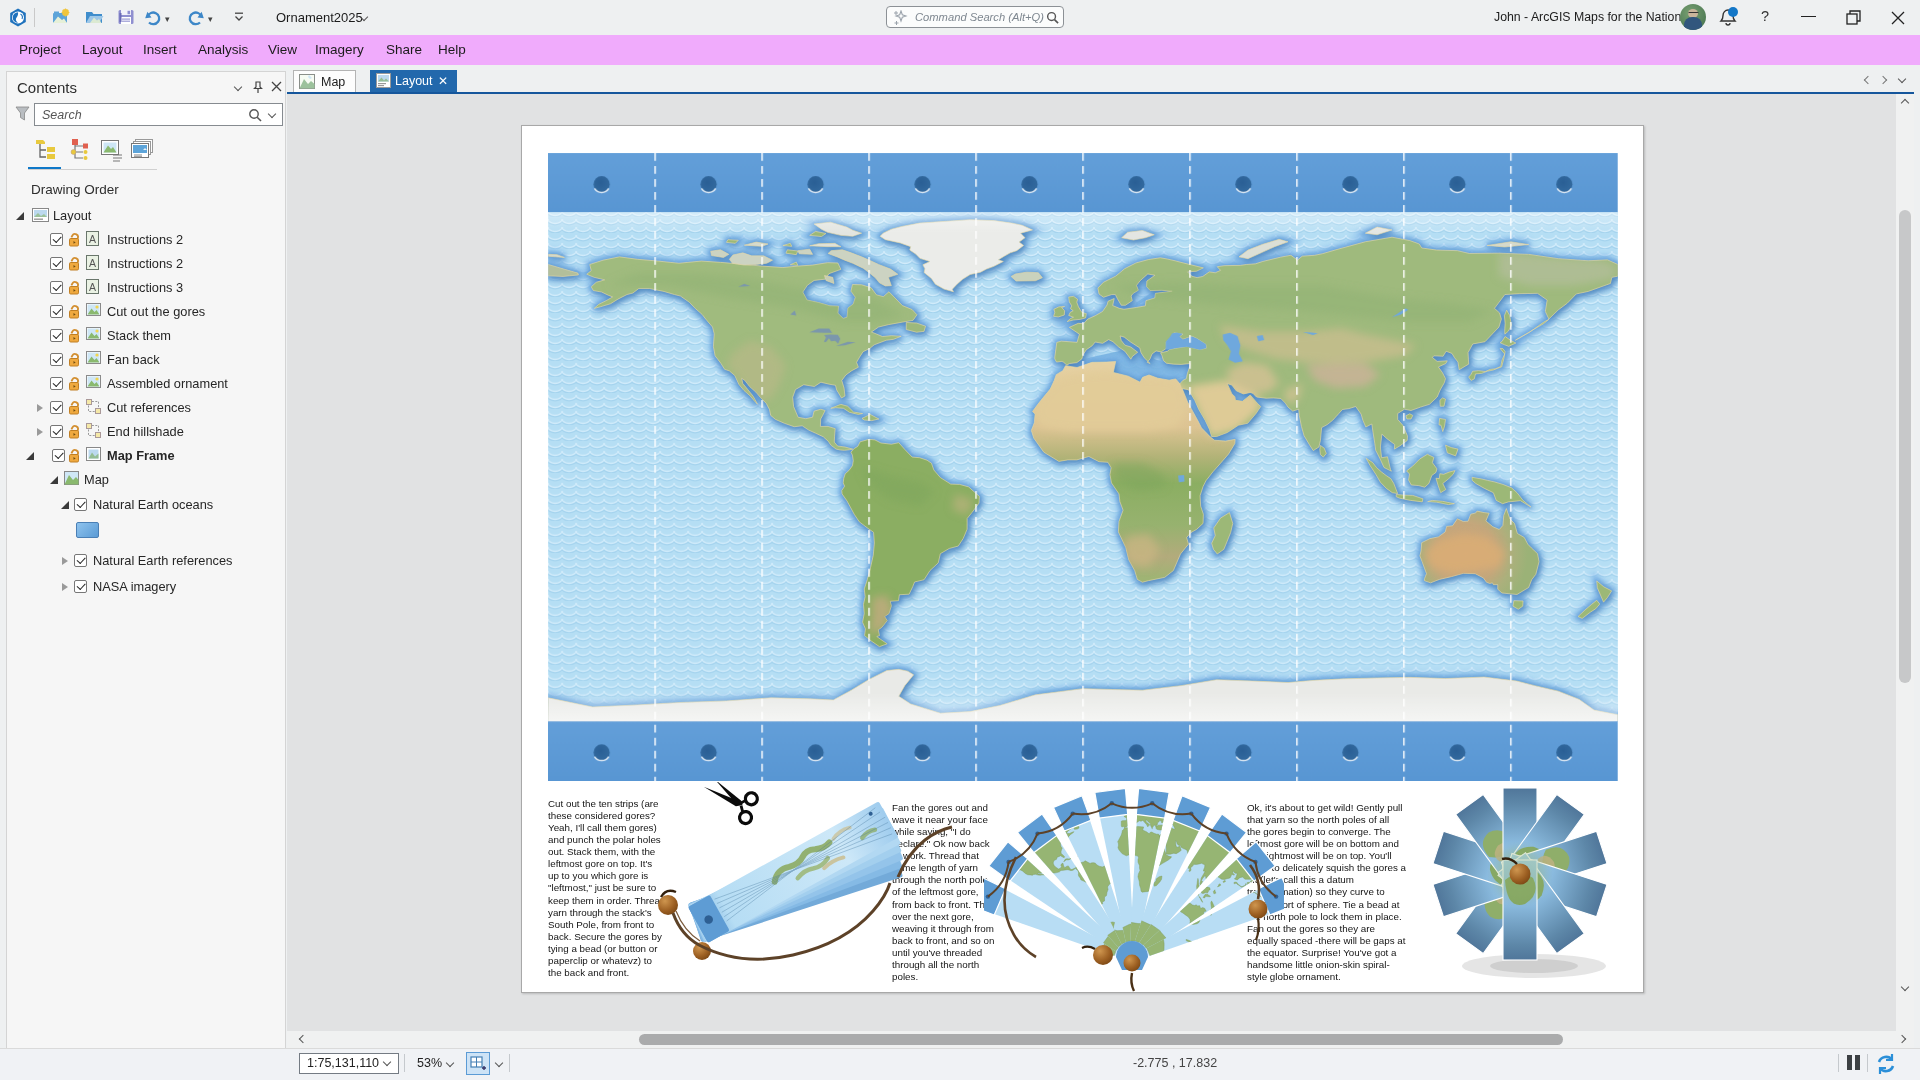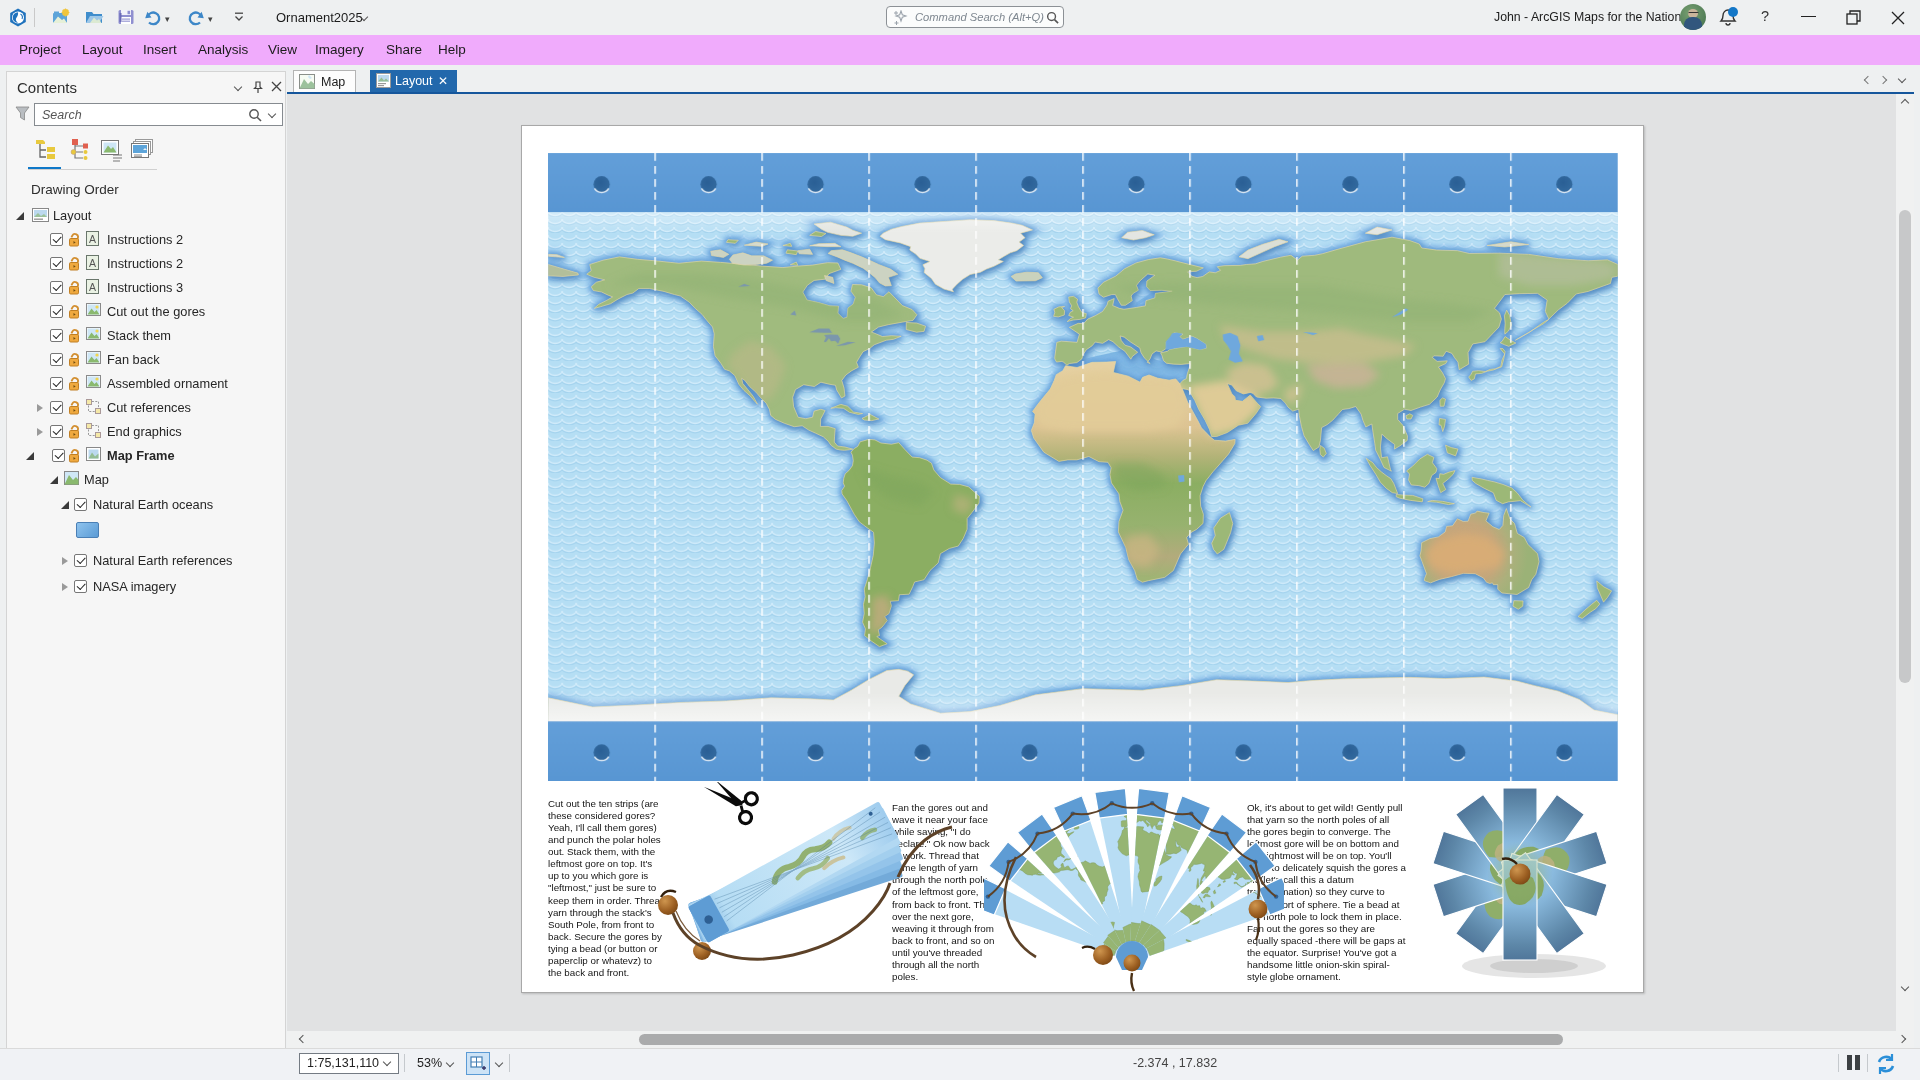--- a/index.html
+++ b/index.html
@@ -341,21 +341,21 @@
       <div style="position:absolute;left:61px;top:4px"><svg width="14" height="15" viewBox="0 0 14 15">
           <path d="M4,7 V5.2 a3,3.2 0 0 1 6,0 V6" fill="none" stroke="#d28e2f" stroke-width="1.8" transform="rotate(28 7 5)"></path>
           <rect x="1.5" y="6.5" width="9" height="7.5" rx="1.2" fill="#efa93f" stroke="#c07f24"></rect>
           <path d="M5.5,9 l2.2,1.4 -2.2,1.4 Z" fill="#704d12"></path>
         </svg></div>
       <div style="position:absolute;left:79px;top:3px"><svg width="15" height="15" viewBox="0 0 15 15">
           <rect x="2.5" y="2.5" width="10" height="10" fill="none" stroke="#999" stroke-dasharray="2,1.4"></rect>
           <rect x="0.5" y="0.5" width="5" height="5" fill="#f5e9a8" stroke="#a99"></rect>
           <rect x="9.5" y="9.5" width="5" height="5" fill="#f5e9a8" stroke="#a99"></rect>
         </svg></div>
-      <div class="txt" style="left:100px;font-weight:normal">End graphics</div>
+      <div class="txt" style="left:100px;font-weight:normal">End hillshade</div>
     </div>
 <div class="trow" style="left:0;top:372px;width:278px">
       <div class="exp-open" style="left:19px;top:8px"></div>
       <div class="cb" style="left:45px"></div>
       <div style="position:absolute;left:61px;top:4px"><svg width="14" height="15" viewBox="0 0 14 15">
           <path d="M4,7 V5.2 a3,3.2 0 0 1 6,0 V6" fill="none" stroke="#d28e2f" stroke-width="1.8" transform="rotate(28 7 5)"></path>
           <rect x="1.5" y="6.5" width="9" height="7.5" rx="1.2" fill="#efa93f" stroke="#c07f24"></rect>
           <path d="M5.5,9 l2.2,1.4 -2.2,1.4 Z" fill="#704d12"></path>
         </svg></div>
       <div style="position:absolute;left:79px;top:3px"><svg width="15" height="14" viewBox="0 0 15 14">
@@ -908,21 +908,21 @@
     <div class="chev chev-d" style="left:447px;top:11px"></div>
  <div id="gridbtn">
       <svg style="position:absolute;left:3px;top:3px" width="17" height="16" viewBox="0 0 17 16">
         <rect x="1" y="1" width="11" height="10" fill="#fff" stroke="#447fb4" stroke-width="1.2"></rect>
         <path d="M1,6 h11 M6.5,1 v10" stroke="#447fb4" stroke-width="1"></path>
         <path d="M12,12 h4 M14,10 v4" stroke="#336" stroke-width="1.4"></path>
       </svg>
     </div>
  <div class="chev chev-d" style="left:496px;top:11px"></div>
  <div class="sep" style="left:509px"></div>
- <div id="coords">-2.374 , 17.832</div>
+ <div id="coords">-2.775 , 17.832</div>
  <div class="sep" style="left:1838px"></div>
  <div class="abs" style="left:1847px;top:6px;width:4.5px;height:15px;background:#3c4043"></div>
  <div class="abs" style="left:1855px;top:6px;width:4.5px;height:15px;background:#3c4043"></div>
  <div class="sep" style="left:1867px"></div>
  <svg class="abs" style="left:1875px;top:4px" width="22" height="22" viewBox="0 0 22 22">
       <path d="M4,9 a7.5,7.5 0 0 1 13,-2.2" fill="none" stroke="#2b8fd8" stroke-width="2.6"></path>
       <path d="M17,1 v6 h-6" fill="none" stroke="#2b8fd8" stroke-width="2.2"></path>
       <path d="M18,13 a7.5,7.5 0 0 1 -13,2.2" fill="none" stroke="#2b8fd8" stroke-width="2.6"></path>
       <path d="M5,21 v-6 h6" fill="none" stroke="#2b8fd8" stroke-width="2.2"></path>
     </svg>

